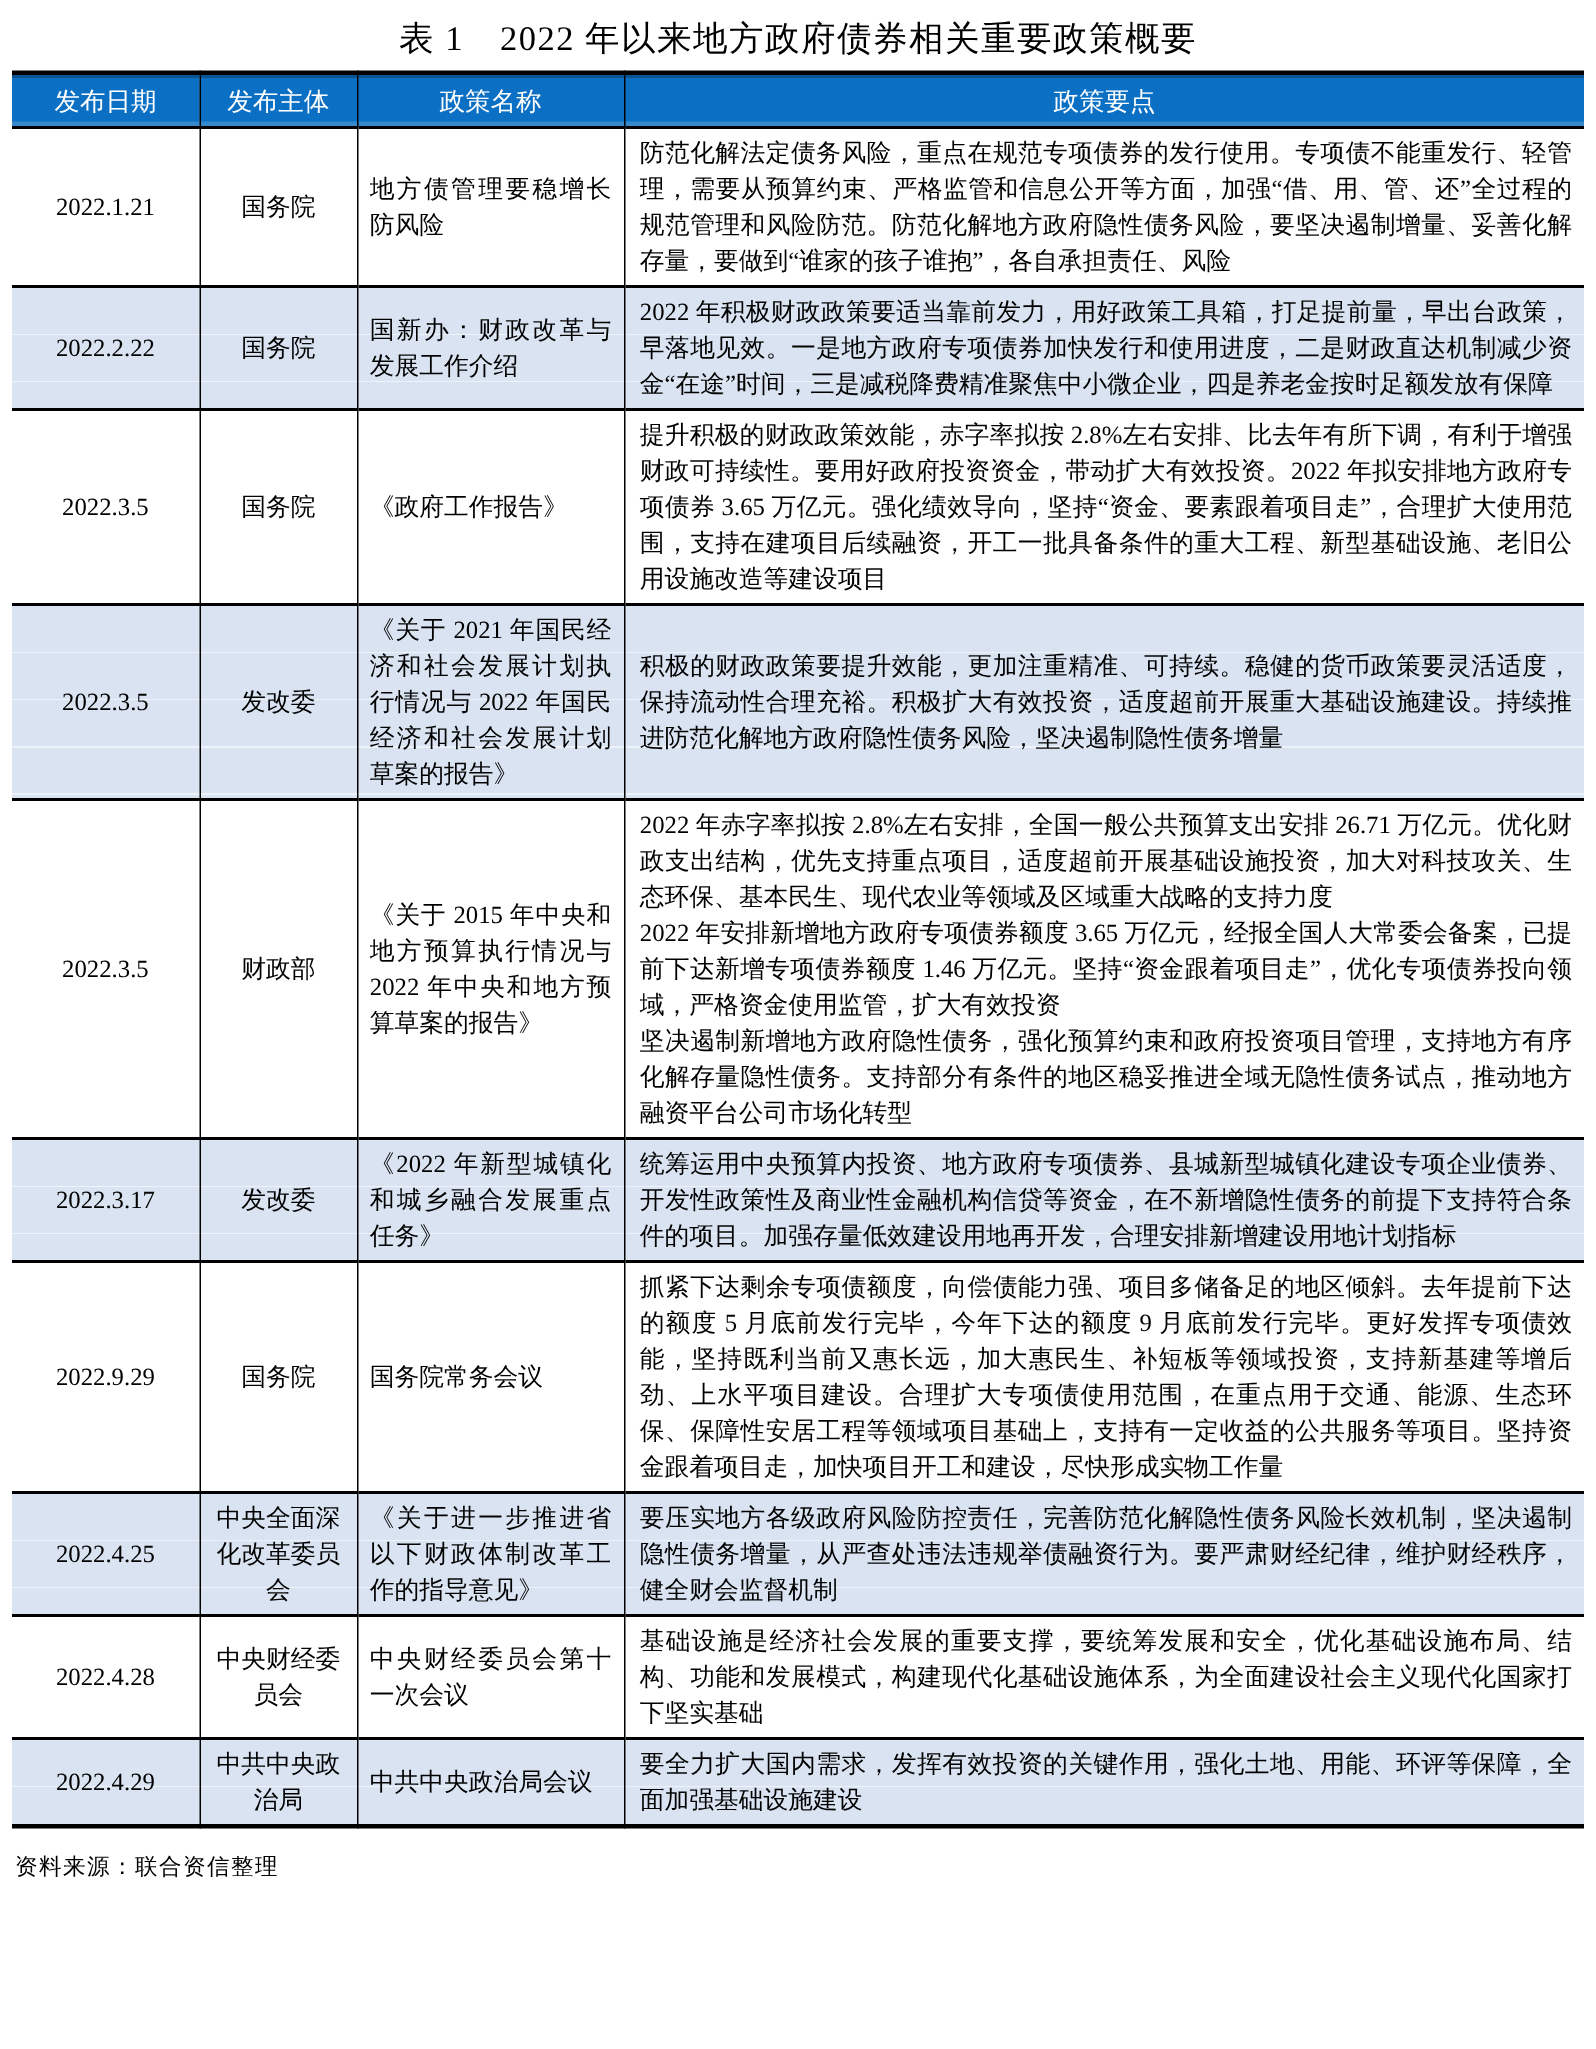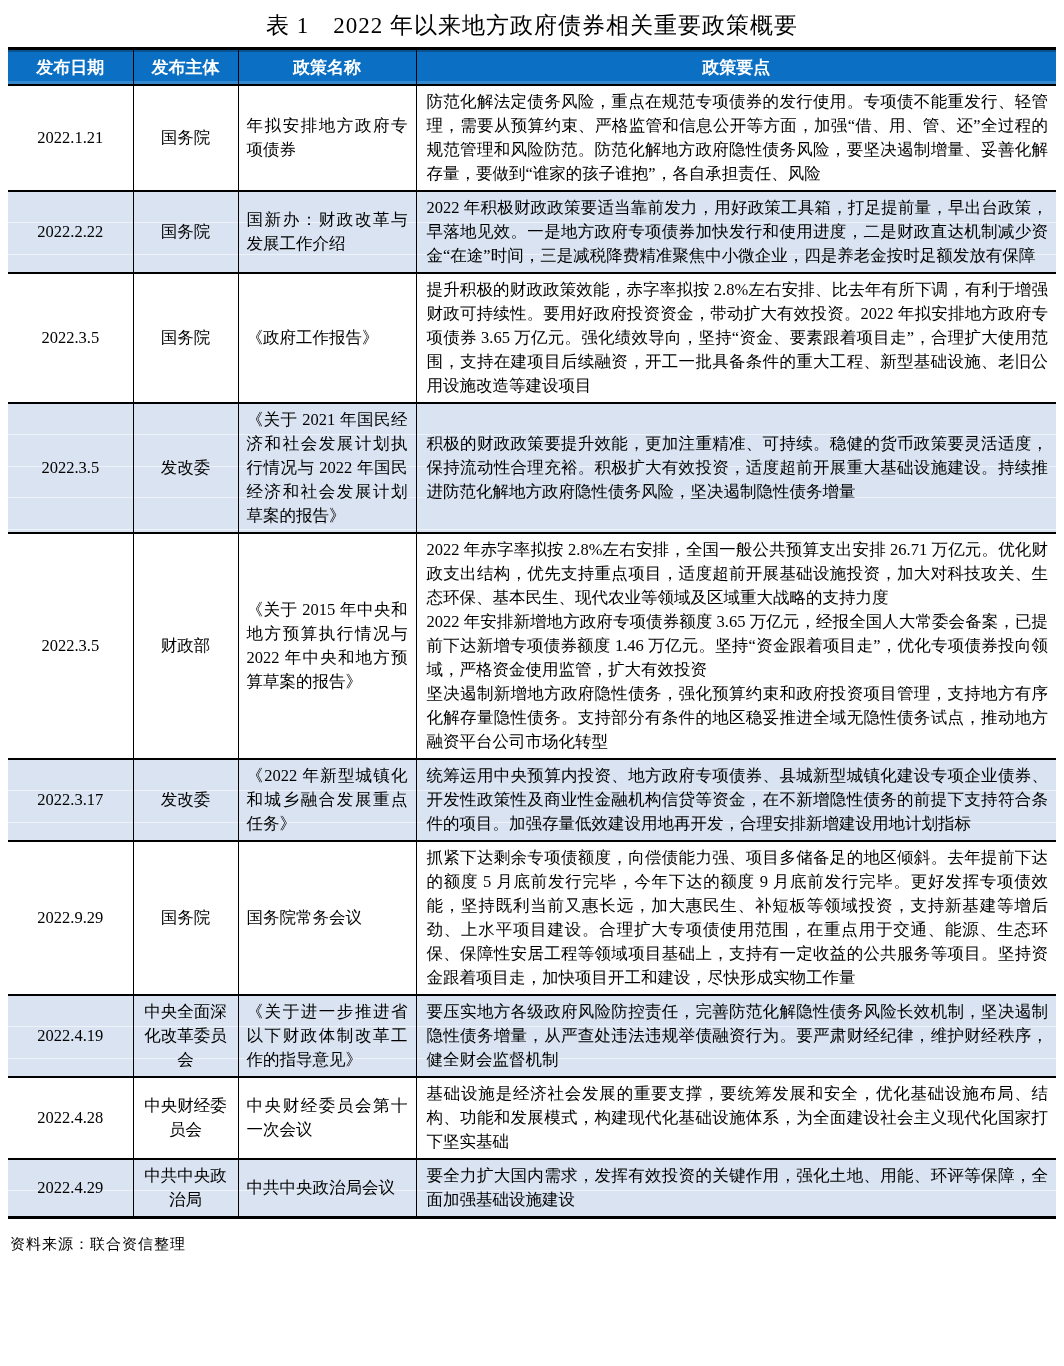--- a/index.html
+++ b/index.html
@@ -33,21 +33,21 @@
   }
   .policy-table col.c-date   { width: 125px; }
   .policy-table col.c-issuer { width: 105px; }
   .policy-table col.c-name   { width: 178px; }
   .policy-table col.c-points { width: 640px; }
 
   .policy-table th {
     background: #0b70c4;
     color: #ffffff;
     font-size: 17px;
-    font-weight: bold;
+    font-weight: normal;
     height: 30px;
     padding: 2px 4px;
     text-align: center;
     box-shadow: inset 0 -3px 0 rgba(255,255,255,0.18), inset 0 2px 0 rgba(0,0,0,0.25);
   }
   .policy-table td {
     font-size: 16.5px;
     line-height: 24px;
     padding: 4px 8px;
     vertical-align: middle;
@@ -105,21 +105,21 @@
         <th>发布日期</th>
         <th>发布主体</th>
         <th>政策名称</th>
         <th>政策要点</th>
       </tr>
     </thead>
     <tbody>
       <tr>
         <td class="cell-date">2022.1.21</td>
         <td class="cell-issuer">国务院</td>
-        <td class="cell-name">年拟安排地方政府专项债券</td>
+        <td class="cell-name">地方债管理要稳增长防风险</td>
         <td class="cell-points">防范化解法定债务风险，重点在规范专项债券的发行使用。专项债不能重发行、轻管理，需要从预算约束、严格监管和信息公开等方面，加强“借、用、管、还”全过程的规范管理和风险防范。防范化解地方政府隐性债务风险，要坚决遏制增量、妥善化解存量，要做到“谁家的孩子谁抱”，各自承担责任、风险</td>
       </tr>
       <tr class="row-alt">
         <td class="cell-date">2022.2.22</td>
         <td class="cell-issuer">国务院</td>
         <td class="cell-name">国新办：财政改革与发展工作介绍</td>
         <td class="cell-points">2022 年积极财政政策要适当靠前发力，用好政策工具箱，打足提前量，早出台政策，早落地见效。一是地方政府专项债券加快发行和使用进度，二是财政直达机制减少资金“在途”时间，三是减税降费精准聚焦中小微企业，四是养老金按时足额发放有保障</td>
       </tr>
       <tr>
         <td class="cell-date">2022.3.5</td>
@@ -147,21 +147,21 @@
         <td class="cell-name">《2022 年新型城镇化和城乡融合发展重点任务》</td>
         <td class="cell-points">统筹运用中央预算内投资、地方政府专项债券、县城新型城镇化建设专项企业债券、开发性政策性及商业性金融机构信贷等资金，在不新增隐性债务的前提下支持符合条件的项目。加强存量低效建设用地再开发，合理安排新增建设用地计划指标</td>
       </tr>
       <tr>
         <td class="cell-date">2022.9.29</td>
         <td class="cell-issuer">国务院</td>
         <td class="cell-name">国务院常务会议</td>
         <td class="cell-points">抓紧下达剩余专项债额度，向偿债能力强、项目多储备足的地区倾斜。去年提前下达的额度 5 月底前发行完毕，今年下达的额度 9 月底前发行完毕。更好发挥专项债效能，坚持既利当前又惠长远，加大惠民生、补短板等领域投资，支持新基建等增后劲、上水平项目建设。合理扩大专项债使用范围，在重点用于交通、能源、生态环保、保障性安居工程等领域项目基础上，支持有一定收益的公共服务等项目。坚持资金跟着项目走，加快项目开工和建设，尽快形成实物工作量</td>
       </tr>
       <tr class="row-alt">
-        <td class="cell-date">2022.4.19</td>
+        <td class="cell-date">2022.4.25</td>
         <td class="cell-issuer">中央全面深化改革委员会</td>
         <td class="cell-name">《关于进一步推进省以下财政体制改革工作的指导意见》</td>
         <td class="cell-points">要压实地方各级政府风险防控责任，完善防范化解隐性债务风险长效机制，坚决遏制隐性债务增量，从严查处违法违规举债融资行为。要严肃财经纪律，维护财经秩序，健全财会监督机制</td>
       </tr>
       <tr>
         <td class="cell-date">2022.4.28</td>
         <td class="cell-issuer">中央财经委员会</td>
         <td class="cell-name">中央财经委员会第十一次会议</td>
         <td class="cell-points">基础设施是经济社会发展的重要支撑，要统筹发展和安全，优化基础设施布局、结构、功能和发展模式，构建现代化基础设施体系，为全面建设社会主义现代化国家打下坚实基础</td>
       </tr>

